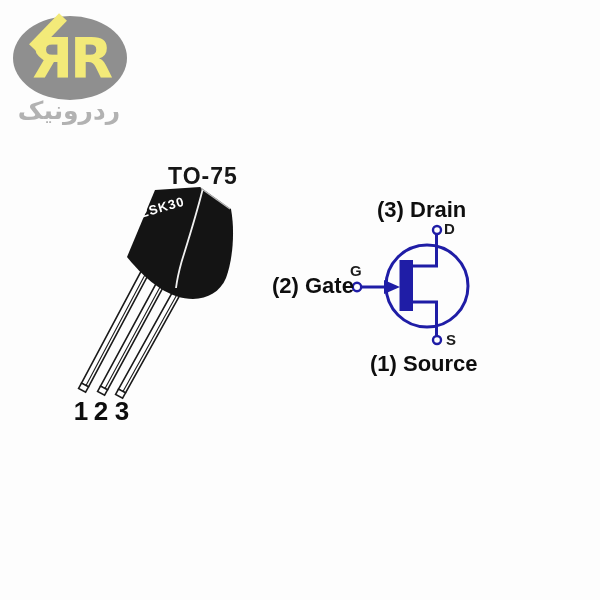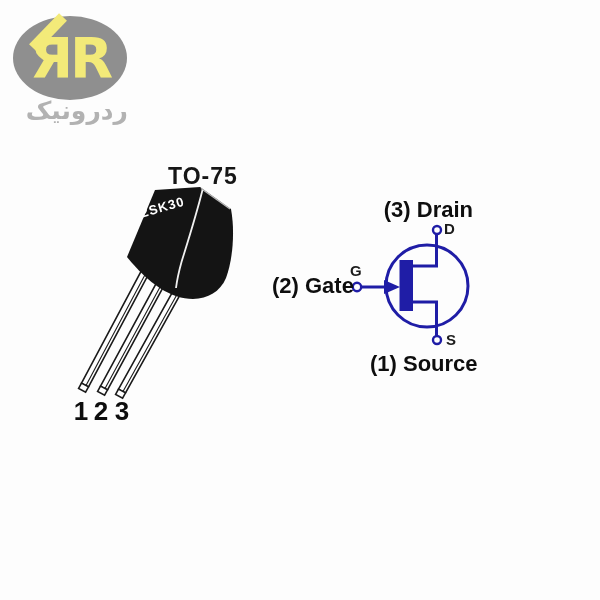--- a/index.html
+++ b/index.html
@@ -9,39 +9,39 @@
     font-family:"Liberation Sans",sans-serif;
   }
   .abs{position:absolute;}
   
   .logo{position:absolute;left:6px;top:6px;width:130px;height:130px;}
   .mono-text{
     font-family:"DejaVu Sans","Liberation Sans",sans-serif;
     font-weight:bold;font-size:56px;letter-spacing:-3px;fill:#f3ea79;
   }
   .brand-name{
-    position:absolute;left:4px;top:90px;width:118px;
+    position:absolute;left:4px;top:90px;width:118px;text-align:center;
     direction:rtl;font-family:"DejaVu Sans",sans-serif;
     font-size:25px;font-weight:bold;color:#b2b2b2;
   }
   
   .art{position:absolute;left:0;top:0;}
   
   .lbl{position:absolute;color:#0e0e0e;white-space:nowrap;}
   .to92{left:168px;top:163px;font-size:23px;font-weight:600;letter-spacing:1px;color:#161616;}
   .marking{
     left:139px;top:206px;font-size:13px;font-weight:700;color:#ffffff;
     letter-spacing:1px;transform:rotate(-16deg);transform-origin:left top;
   }
   .pin{width:20px;text-align:center;font-size:26px;font-weight:800;color:#0d0d0d;}
   .pin1{left:71px;top:396px;}
   .pin2{left:91px;top:396px;}
   .pin3{left:112px;top:396px;}
   .biglbl{font-size:22px;font-weight:800;}
-  .drain-label{left:377px;top:197px;width:96px;text-align:right;}
+  .drain-label{left:377px;top:197px;width:96px;text-align:left;}
   .gate-label{left:272px;top:273px;width:78px;text-align:right;}
   .source-label{left:370px;top:351px;width:110px;}
   .termletter{font-size:15px;font-weight:700;color:#1b1b1b;}
   .d-letter{left:444px;top:220px;}
   .g-letter{left:350px;top:262px;}
   .s-letter{left:446px;top:331px;}
 </style>
 </head>
 <body>
 

